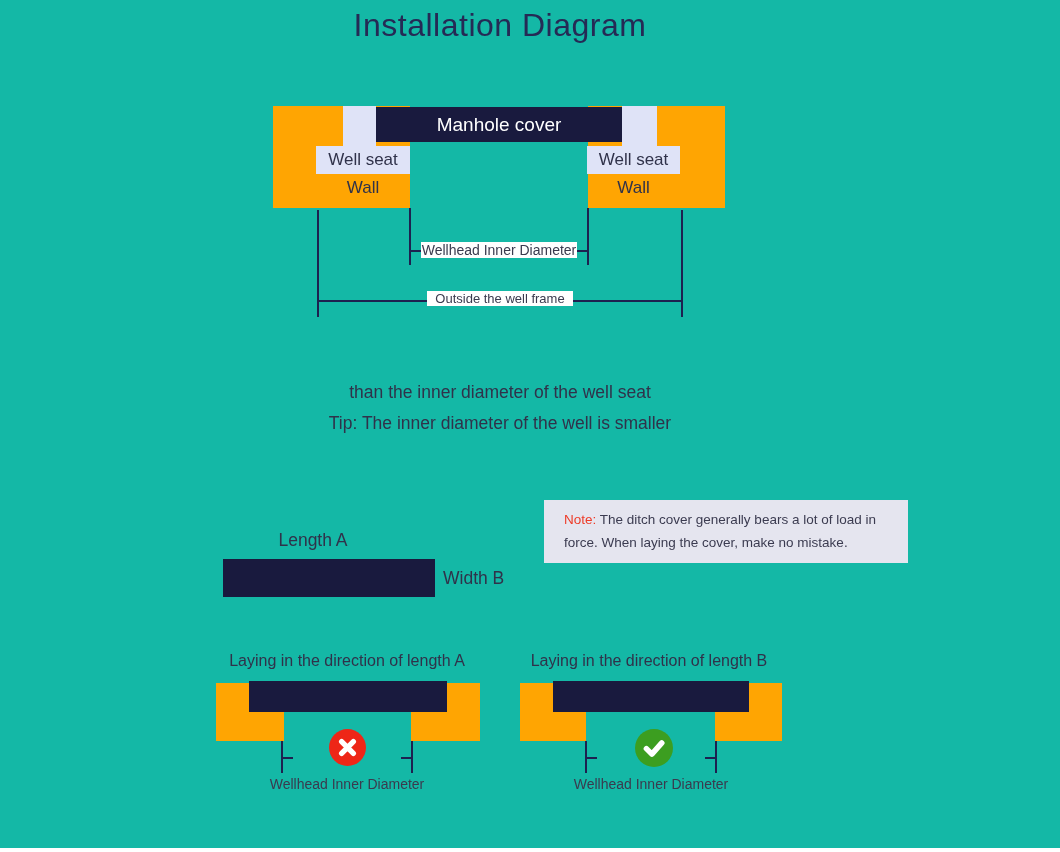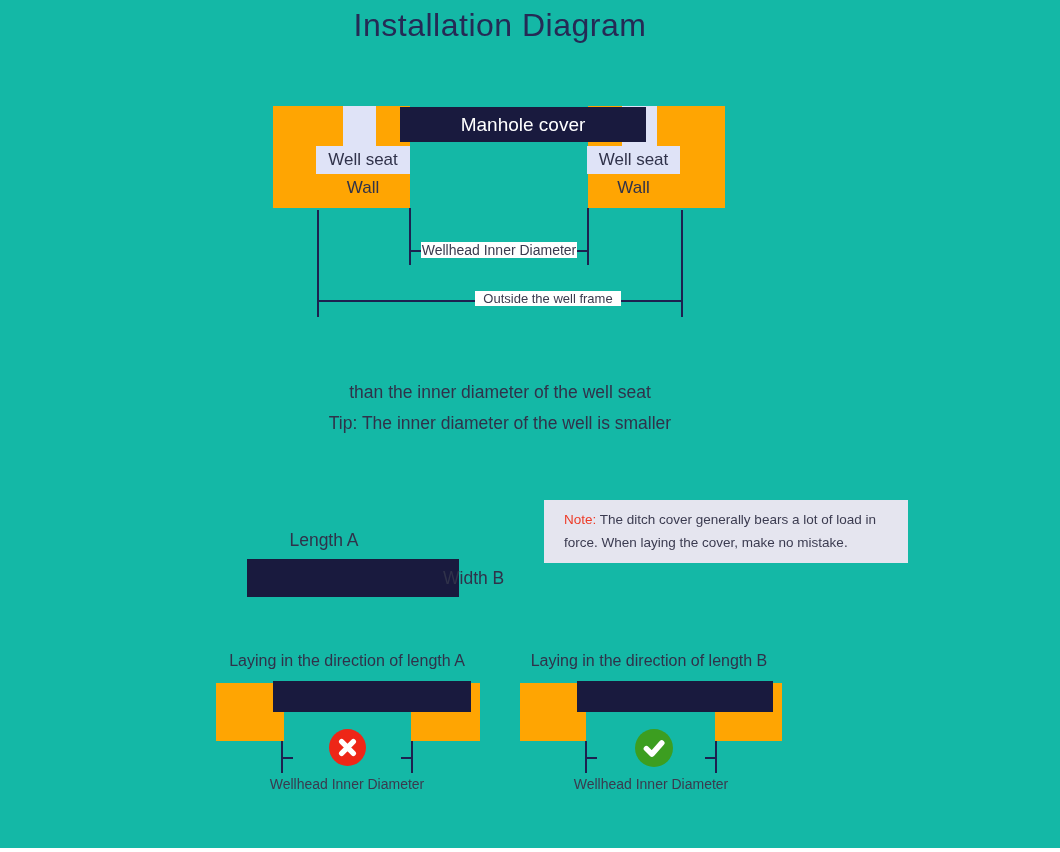--- a/index.html
+++ b/index.html
@@ -20,21 +20,21 @@
   .page-title{
     left:0;top:7px;width:1000px;
     font-size:32px;font-weight:500;letter-spacing:.5px;
     color:var(--title-text,#252A55);
     text-align:center;
   }
 
   
   .orange{background:var(--orange,#FFA502);}
   .lavender{background:var(--lavender,#DFE3F7);}
-  .navy{background:var(--navy,#191A3E);margin-left:24px;}
+  .navy{background:var(--navy,#191A3E);}
 
   .o-left   {left:273px;top:106px;width:137px;height:102px;}
   .o-right  {left:588px;top:106px;width:137px;height:102px;}
   .lv-left  {left:343px;top:106px;width:33px;height:41px;}
   .lv-right {left:622px;top:106px;width:35px;height:41px;}
   .seat-left {left:316px;top:146px;width:94px;height:28px;}
   .seat-right{left:587px;top:146px;width:93px;height:28px;}
   .seat-label{display:flex;align-items:center;justify-content:center;
     font-size:17px;color:var(--dark-text,#30324A);text-align:right;}
   .cover-bar{left:376px;top:107px;width:246px;height:35px;
@@ -49,29 +49,29 @@
   .tick-inner-l{left:409px;top:208px;width:2px;height:57px;}
   .tick-inner-r{left:587px;top:208px;width:2px;height:57px;}
   .tick-outer-l{left:317px;top:210px;width:2px;height:107px;}
   .tick-outer-r{left:681px;top:210px;width:2px;height:107px;}
   .dim-inner-line{left:410px;top:250px;width:178px;height:2px;}
   .dim-inner-label{left:388px;top:242px;width:222px;text-align:center;
     font-size:14px;color:var(--dim-text,#3A3A4E);}
   .dim-inner-label span{background:#ffffff;padding:0 1px;}
   .dim-outer-line{left:318px;top:300px;width:364px;height:2px;}
   .dim-outer-label{left:318px;top:291px;width:364px;text-align:center;
-    font-size:13px;color:var(--dim-text,#3A3A4E);margin-left:48px;}
+    font-size:13px;color:var(--dim-text,#3A3A4E);}
   .dim-outer-label span{background:#ffffff;padding:0 8px;}
 
   
   .tip{left:250px;top:377px;width:500px;text-align:center;
     font-size:17.5px;line-height:31px;color:var(--dark-text,#30324A);}
 
   
-  .length-label{left:218px;top:530px;width:212px;text-align:center;
+  .length-label{left:207px;top:530px;width:212px;text-align:center;
     font-size:17.5px;color:var(--dark-text,#30324A);}
   .plate-rect{left:223px;top:559px;width:212px;height:38px;}
   .width-label{left:443px;top:568px;font-size:17.5px;color:var(--dark-text,#30324A);}
 
   
   .note-box{left:544px;top:500px;width:364px;box-sizing:border-box;
     background:var(--note-bg,#E5E5EF);padding:8px 10px 9px 20px;
     font-size:13.5px;line-height:23px;color:var(--note-text,#3B3B50);}
   .note-line{white-space:nowrap;}
   .note-label{color:var(--note-red,#EE3B28);}

